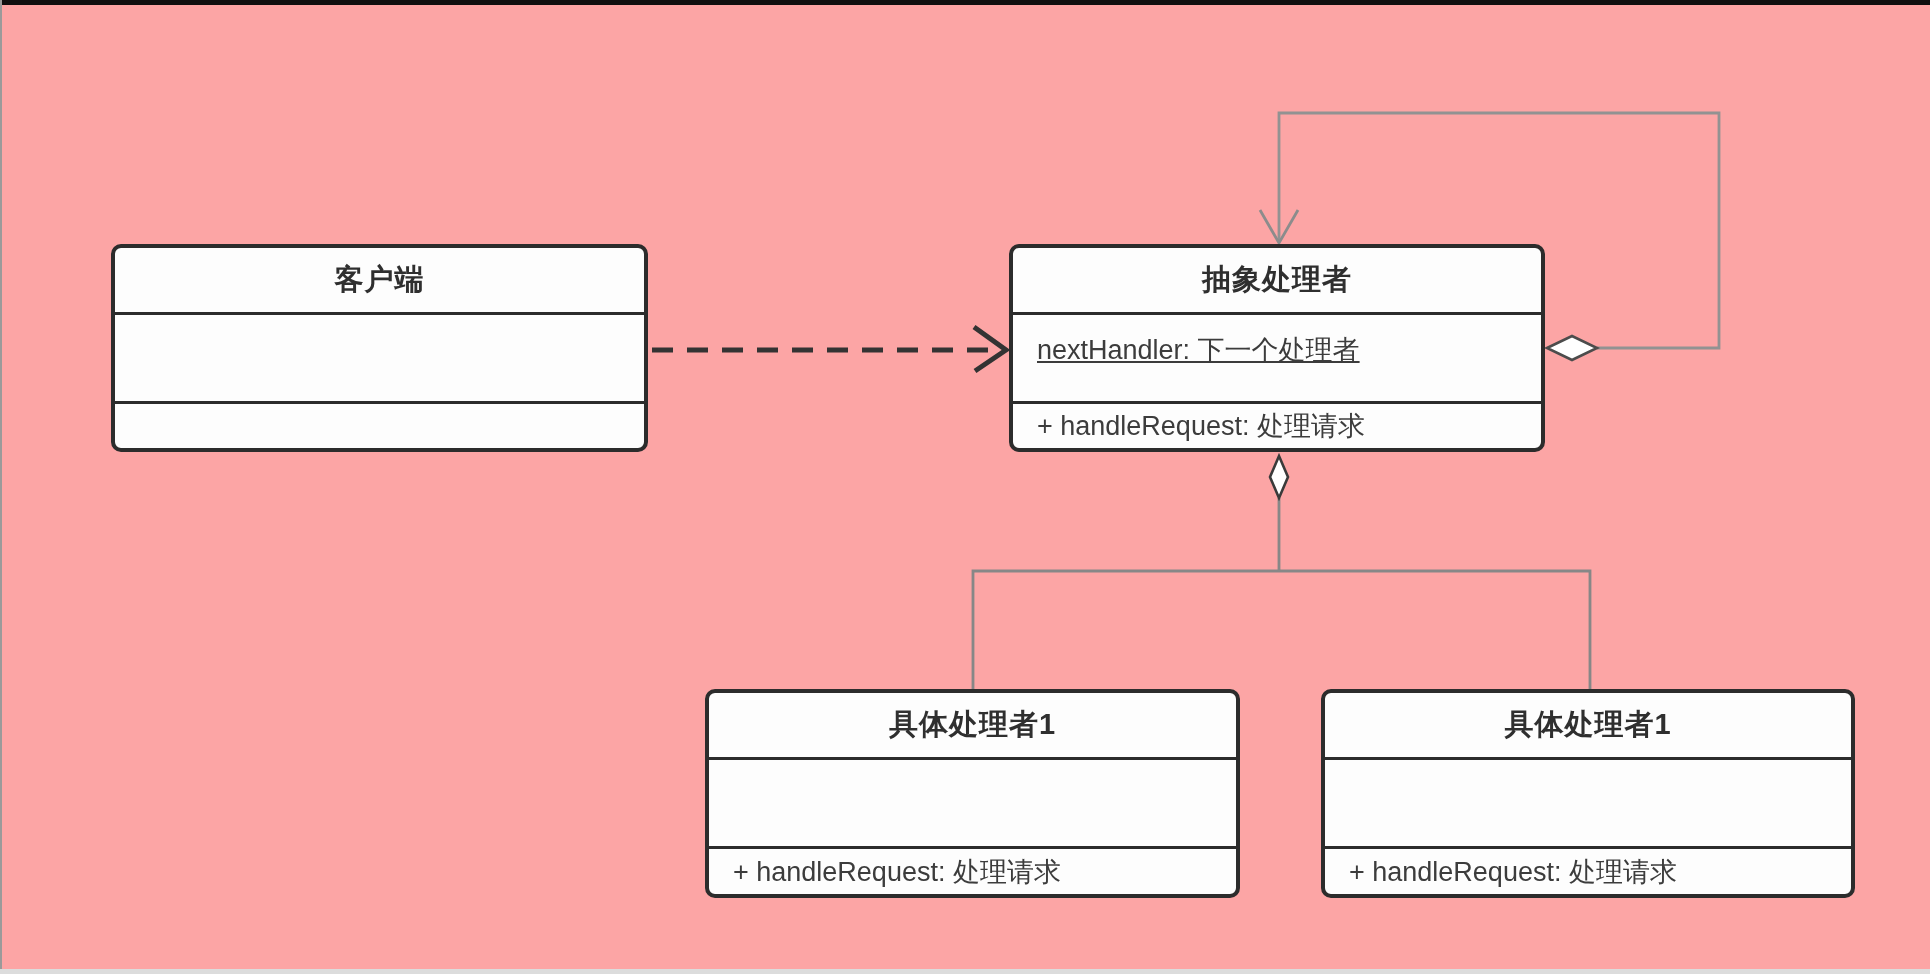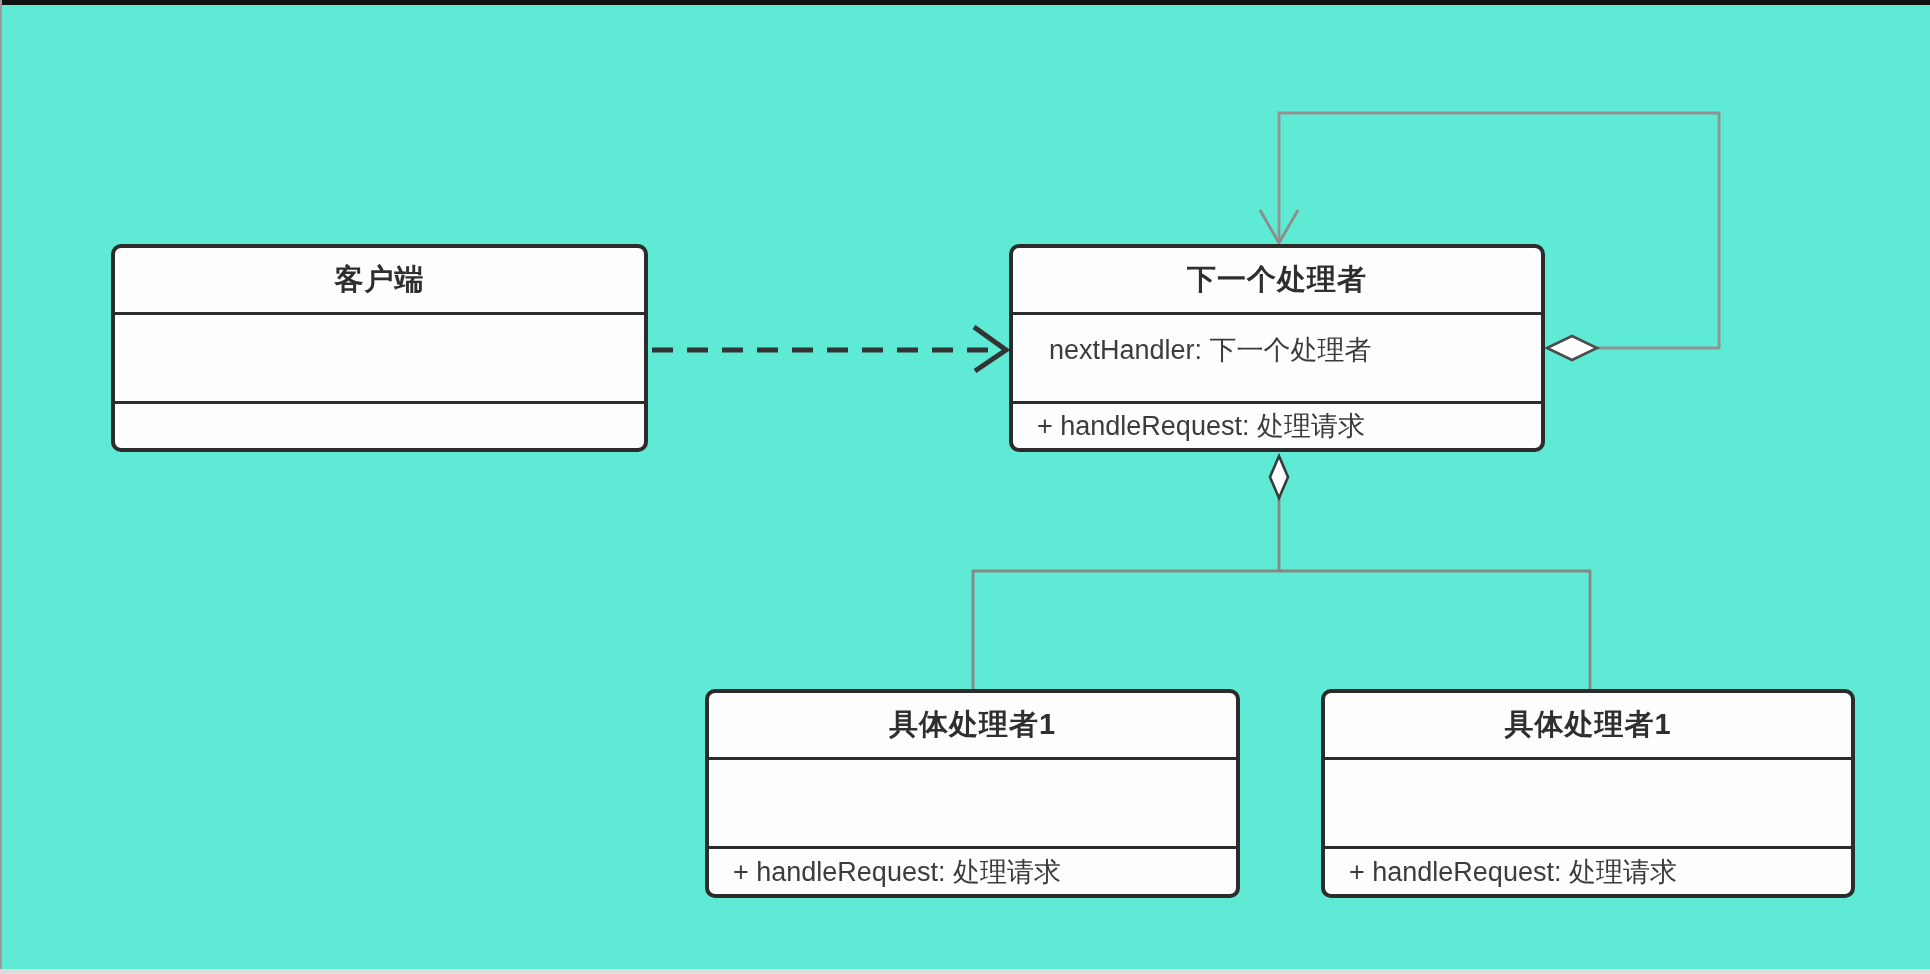--- a/index.html
+++ b/index.html
@@ -1,20 +1,20 @@
 <!DOCTYPE html>
 <html><head>
 <meta charset="utf-8">
 <style>
   html,body{margin:0;padding:0;background:#ffffff;}
   body{font-family:"Liberation Sans","DejaVu Sans",sans-serif;}
   #stage{
     position:relative;
     width:1930px;height:974px;
-    background:#5eead4;
+    background:#fca5a5;
     overflow:hidden;
   }
   .frame-top{position:absolute;left:0;top:0;width:1930px;height:5px;background:#101010;}
   .frame-left{position:absolute;left:0;top:0;width:2px;height:974px;background:#9a9a9a;}
   .frame-bottom{position:absolute;left:0;top:969px;width:1930px;height:5px;background:#dcdcdc;}
 
   .uml-box{
     position:absolute;
     box-sizing:border-box;
     border:4px solid #2c2c2c;
@@ -26,22 +26,22 @@
   .row-title{
     height:64px;
     display:flex;align-items:center;justify-content:center;
     font-size:29px;font-weight:bold;color:#2f2f2f;
     letter-spacing:1px;
   }
   .row-attr{
     height:70px;
     border-top:3px solid #2c2c2c;
     display:flex;align-items:center;
-    padding-left:36px;
-    font-size:27px;color:#3c3c3c;
+    padding-left:24px;
+    font-size:27px;color:#3c3c3c;text-decoration:underline;
   }
   .row-method{
     flex:1;
     border-top:3px solid #2c2c2c;
     display:flex;align-items:center;
     padding-left:24px;
     font-size:27px;color:#3c3c3c;margin-top:16px;
   }
   #box-client{left:111px;top:244px;width:537px;height:208px;}
   #box-abstract{left:1009px;top:244px;width:536px;height:208px;}
@@ -81,21 +81,21 @@
     </g>
   </svg>
 
   <div class="uml-box" id="box-client">
     <div class="row-title">客户端</div>
     <div class="row-attr"></div>
     <div class="row-method"></div>
   </div>
 
   <div class="uml-box" id="box-abstract">
-    <div class="row-title">下一个处理者</div>
+    <div class="row-title">抽象处理者</div>
     <div class="row-attr">nextHandler: 下一个处理者</div>
     <div class="row-method">+ handleRequest: 处理请求</div>
   </div>
 
   <div class="uml-box" id="box-concrete-left">
     <div class="row-title">具体处理者1</div>
     <div class="row-attr"></div>
     <div class="row-method">+ handleRequest: 处理请求</div>
   </div>
 

